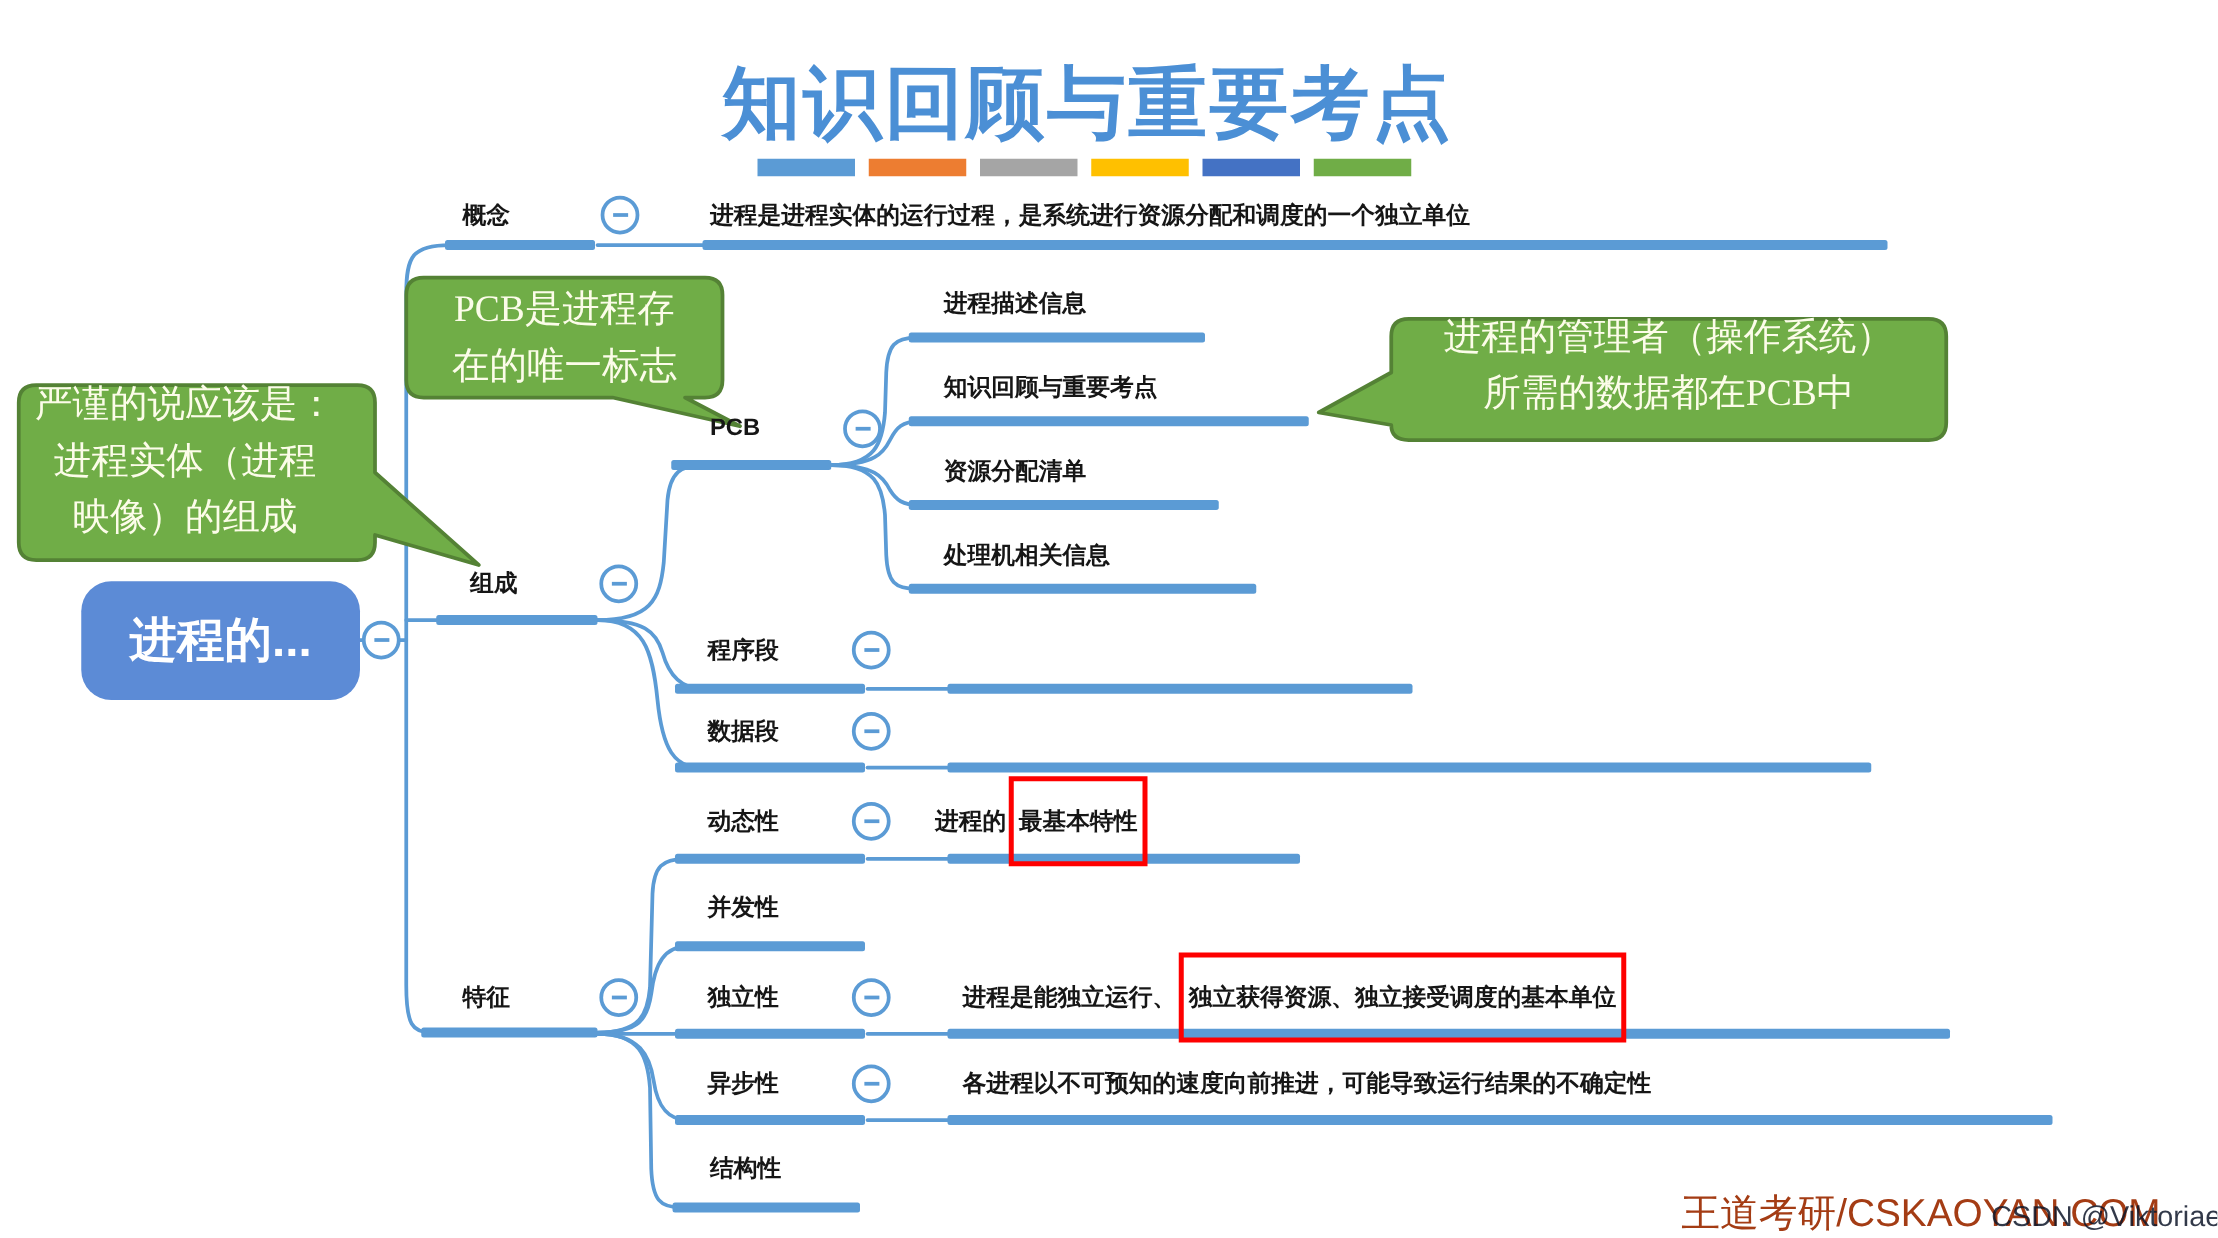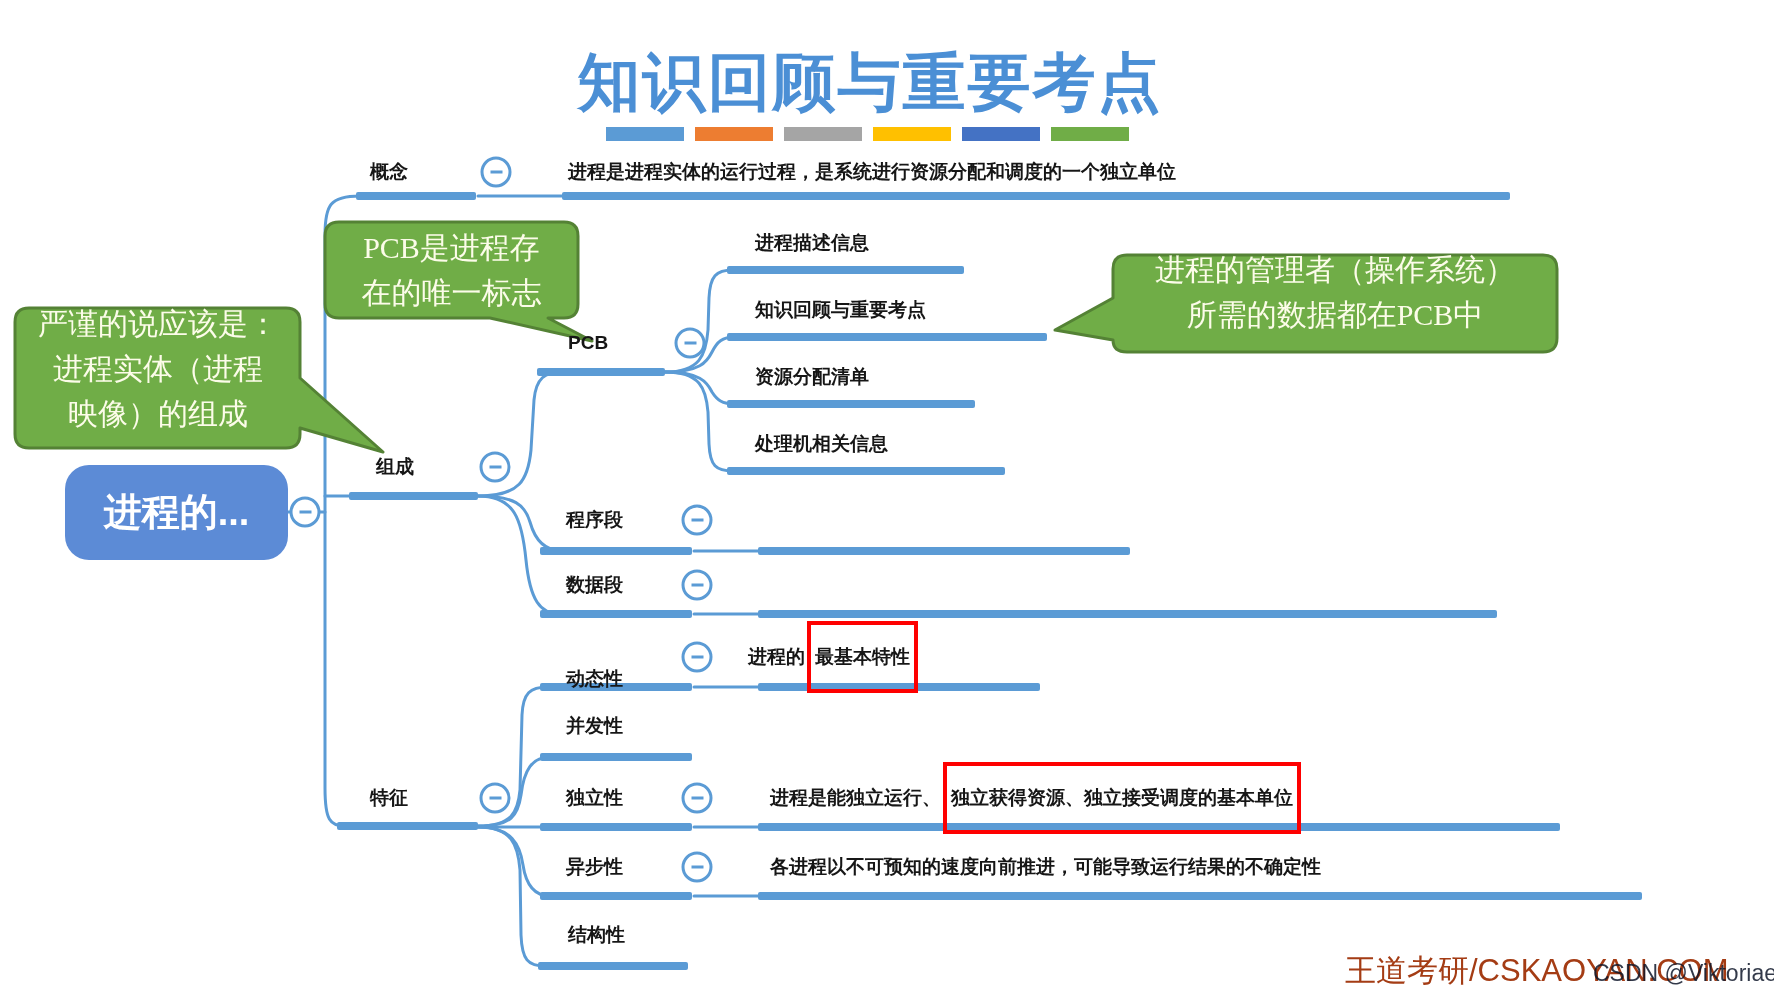--- a/index.html
+++ b/index.html
@@ -112,21 +112,21 @@
   <div class="txt" style="left:755px;top:377px">资源分配清单</div>
   <div class="txt" style="left:755px;top:444px">处理机相关信息</div>
   <div class="txt" style="left:568px;top:343px">PCB</div>
 
   <div class="txt" style="left:376px;top:467px">组成</div>
 
   <div class="txt" style="left:566px;top:520px">程序段</div>
 
   <div class="txt" style="left:566px;top:585px">数据段</div>
 
-  <div class="txt" style="left:566px;top:679px">动态性</div>
+  <div class="txt" style="left:566px;top:657px">动态性</div>
   <div class="txt" style="left:748px;top:657px"><span>进程的</span><span class="hl">最基本特性</span></div>
 
   <div class="txt" style="left:566px;top:726px">并发性</div>
 
   <div class="txt" style="left:370px;top:798px">特征</div>
   <div class="txt" style="left:566px;top:798px">独立性</div>
   <div class="txt" style="left:770px;top:798px"><span>进程是能独立运行、</span><span class="hl">独立获得资源、独立接受调度的基本单位</span></div>
 
   <div class="txt" style="left:566px;top:867px">异步性</div>
   <div class="txt" style="left:770px;top:867px">各进程以不可预知的速度向前推进，可能导致运行结果的不确定性</div>
@@ -157,21 +157,21 @@
   <div class="micon" style="left:495px;top:798px">
       <i></i>
     </div>
   <div class="micon" style="left:697px;top:798px">
       <i></i>
     </div>
   <div class="micon" style="left:697px;top:867px">
       <i></i>
     </div>
 
-  <div class="callout-text" style="left:15px;top:308px;width:286px;height:120px">严谨的说应该是：
+  <div class="callout-text" style="left:5px;top:308px;width:286px;height:120px">严谨的说应该是：
 进程实体（进程
 映像）的组成</div>
   <div class="callout-text" style="left:325px;top:222px;width:253px;height:96px">PCB是进程存
 在的唯一标志</div>
   <div class="callout-text" style="left:1113px;top:255px;width:444px;height:73px">进程的管理者（操作系统）
 所需的数据都在PCB中</div>
 
   <div class="brand">王道考研/CSKAOYAN.COM</div>
   <div class="wm">CSDN @Viktoriae</div>
 

